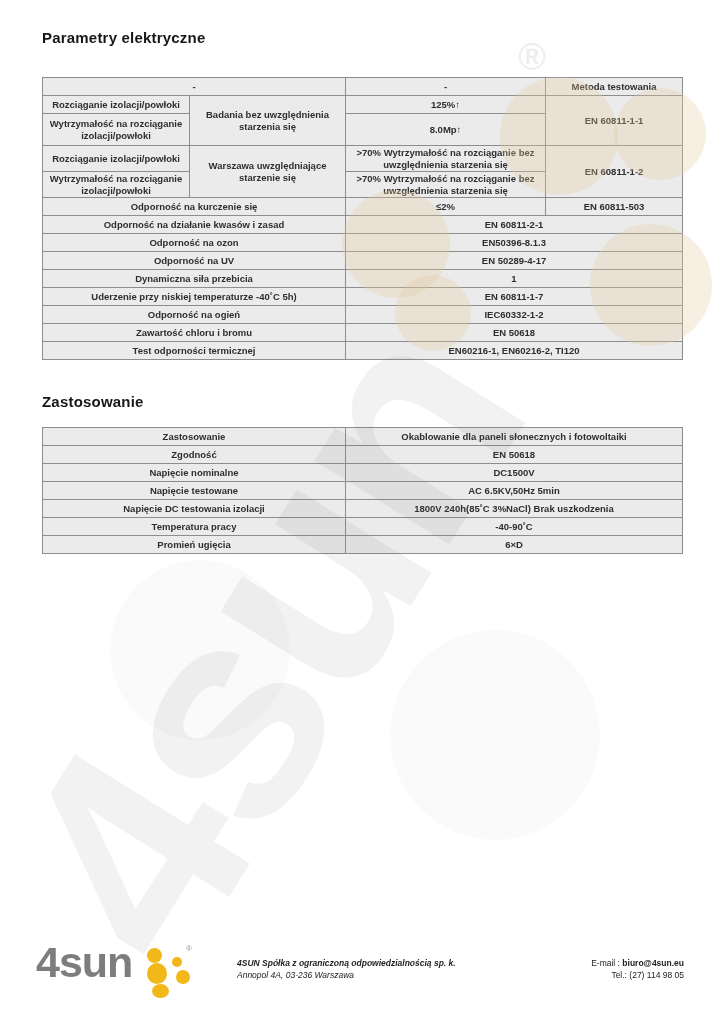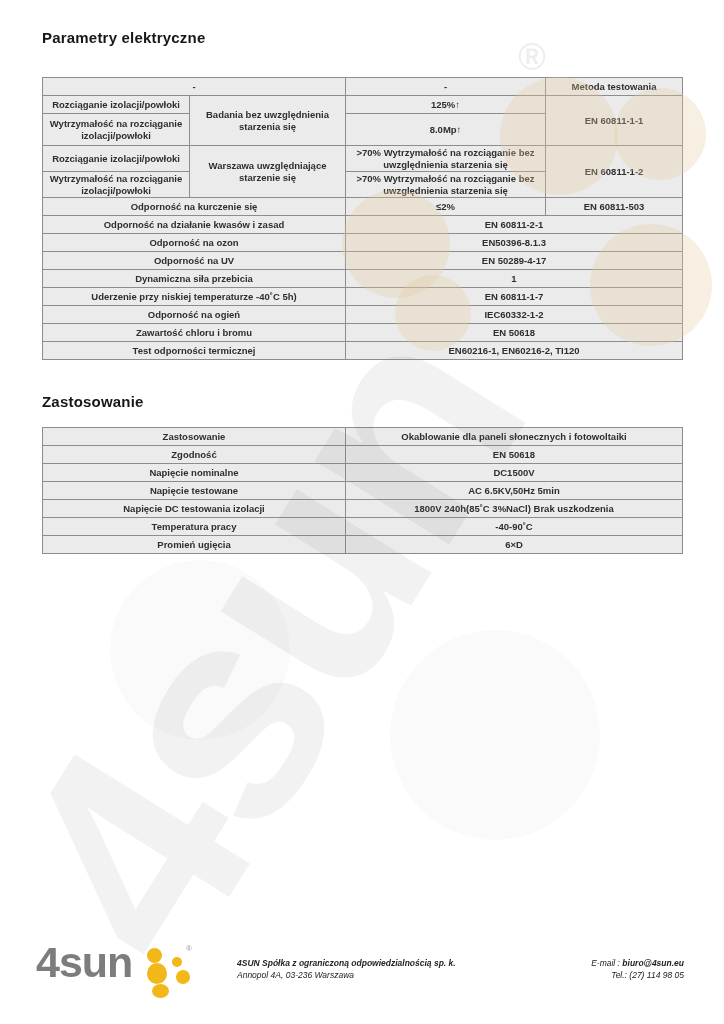--- a/index.html
+++ b/index.html
@@ -36,21 +36,21 @@
   .faint { position:absolute; border-radius:50%; background:rgba(0,0,0,0.018); }
   
   .logo-text {
     position:absolute; left:36px; top:938px; font-size:43px; font-weight:700;
     color:#7d7d7d; letter-spacing:-1px;
   }
   .dot { position:absolute; border-radius:50%; }
   .logo-reg { position:absolute; left:186px; top:944px; font-size:8px; color:#9a9a9a; }
   .f-company { position:absolute; left:237px; top:957px; font-size:8.5px; color:#222; line-height:1.45;font-style:italic; }
   .f-company .b { font-weight:700; }
-  .f-contact { position:absolute; right:40px; top:957px; font-size:8.5px; color:#222; line-height:1.45; text-align:right;font-style:italic; }
+  .f-contact { position:absolute; right:40px; top:957px; font-size:8.5px; color:#222; line-height:1.45; text-align:right; }
   .f-contact .b { font-weight:700; }
 </style>
 </head>
 <body>
 
 <div class="page">
 
   <div class="section-title" style="top:29px;">Parametry elektryczne</div>
 
   <div class="tbl-wrap" style="top:77px;">

